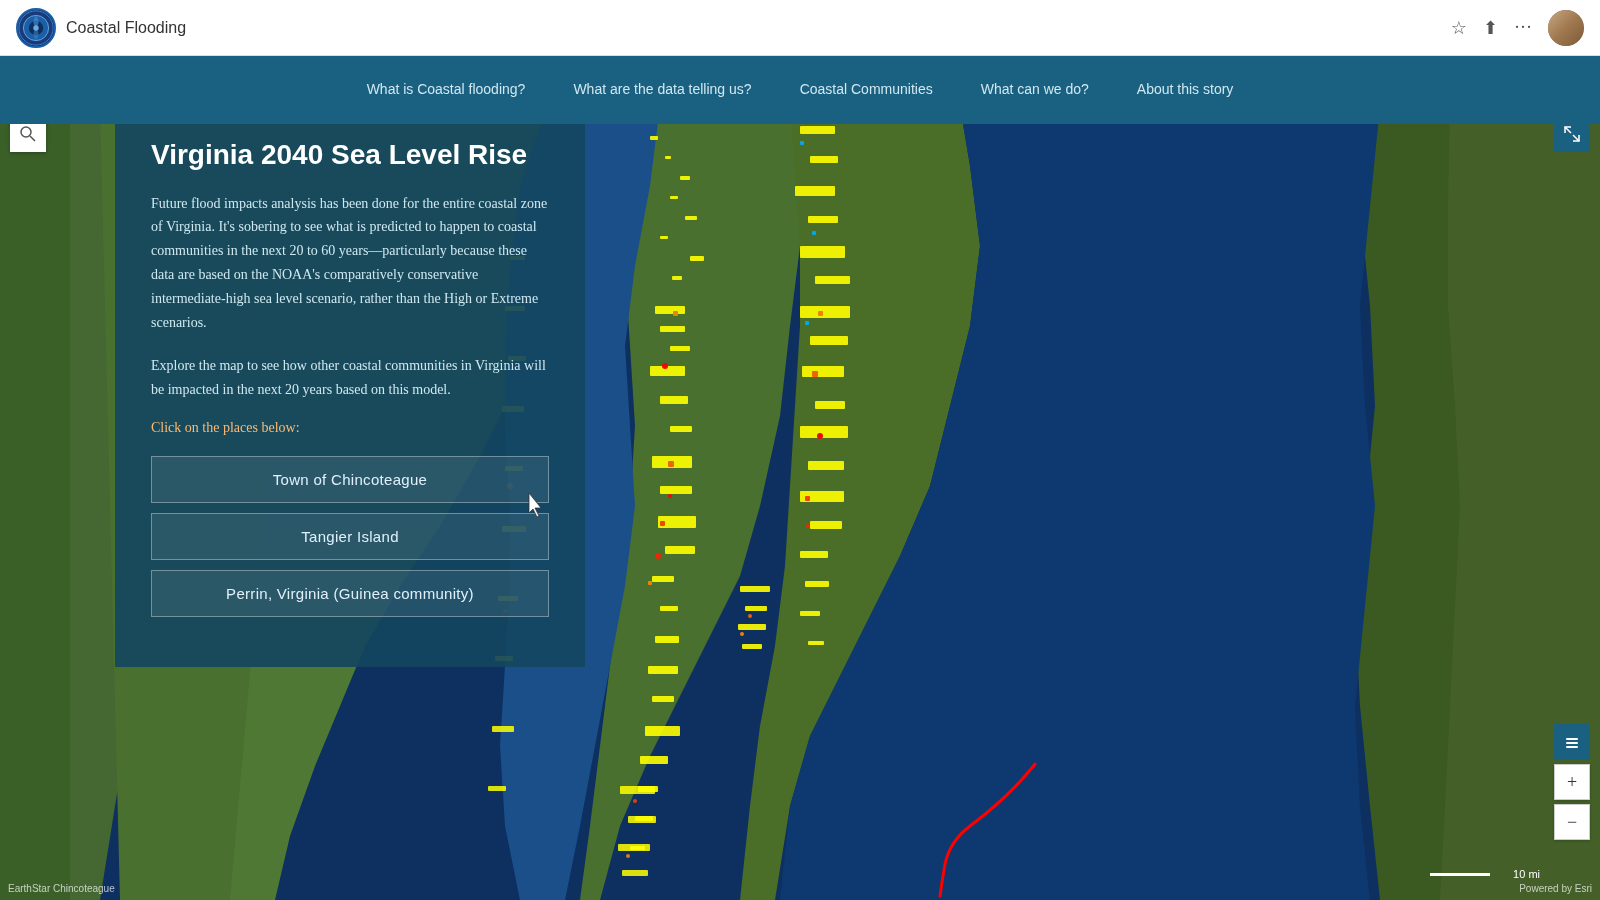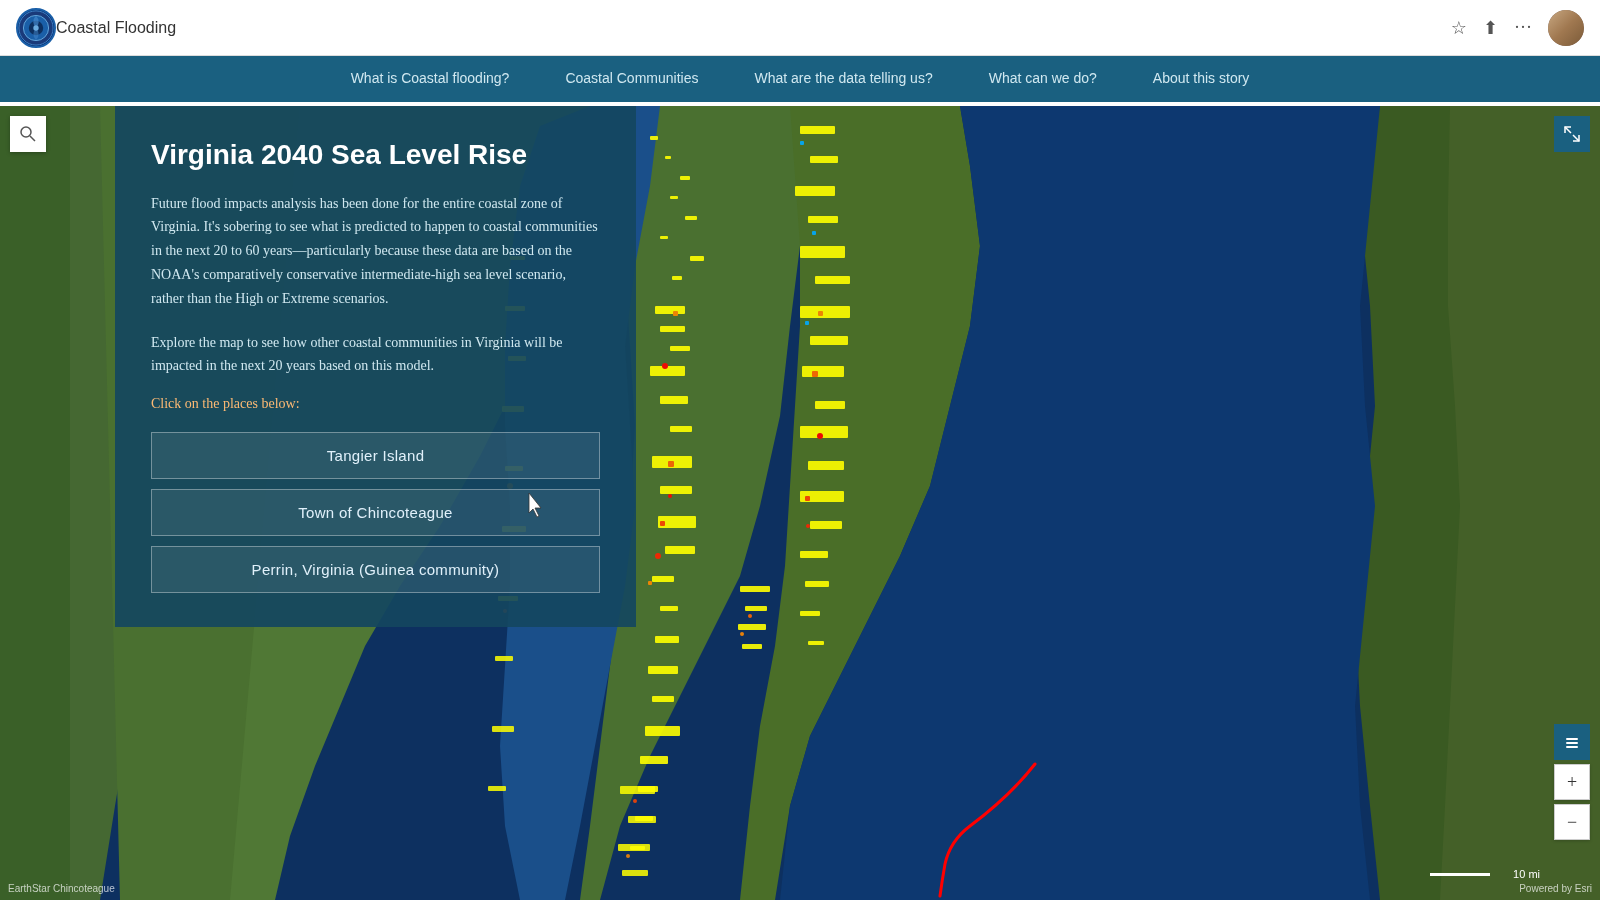--- a/index.html
+++ b/index.html
@@ -14,20 +14,21 @@
       display: flex;
       align-items: center;
       justify-content: space-between;
       padding: 0 16px;
       border-bottom: 1px solid #ddd;
       z-index: 100;
     }
     #header-left {
       display: flex;
       align-items: center;
+      gap: 10px;
     }
     .noaa-logo {
       width: 40px;
       height: 40px;
       border-radius: 50%;
       background: radial-gradient(circle at 40% 40%, #1a5fa8 0%, #0a2d6e 60%, #002060 100%);
       display: flex;
       align-items: center;
       justify-content: center;
       color: white;
@@ -70,26 +71,26 @@
       width: 100%;
       height: 100%;
       background: linear-gradient(135deg, #c8a882 0%, #a07850 50%, #7a5a38 100%);
       border-radius: 50%;
     }
 
     
     #navbar {
       position: absolute;
       top: 56px; left: 0; right: 0;
-      height: 46px;
+      height: 68px;
       background: #1a6080;
       display: flex;
       align-items: center;
       justify-content: center;
-      gap: 8px;
+      gap: 0;
       z-index: 99;
     }
     .nav-item {
       color: #d0e8f0;
       font-size: 14px;
       font-family: Arial, sans-serif;
       padding: 0 24px;
       height: 100%;
       display: flex;
       align-items: center;
@@ -122,25 +123,25 @@
       width: 120px;
       height: 100%;
       background: linear-gradient(90deg, #3a5a2a 0%, #4a6a35 60%, transparent 100%);
     }
 
     
     #side-panel {
       position: absolute;
       top: 0;
       left: 115px;
-      width: 521px;
+      width: 470px;
       min-height: 500px;
       background: rgba(20, 70, 95, 0.92);
       color: white;
-      padding: 32px 36px 24px 36px;
+      padding: 32px 36px 40px 36px;
       z-index: 10;
     }
     #panel-title {
       font-size: 28px;
       font-weight: bold;
       font-family: Arial, sans-serif;
       margin-bottom: 20px;
       color: white;
       line-height: 1.2;
     }
@@ -312,22 +313,22 @@
     <span class="header-icon">⬆</span>
     <span class="header-icon">···</span>
     <div class="avatar">
       <div class="avatar-img"></div>
     </div>
   </div>
 </div>
 
 <nav id="navbar">
   <div class="nav-item">What is Coastal flooding?</div>
+  <div class="nav-item">What are the data telling us?</div>
   <div class="nav-item">Coastal Communities</div>
-  <div class="nav-item">What are the data telling us?</div>
   <div class="nav-item">What can we do?</div>
   <div class="nav-item">About this story</div>
 </nav>
 
 <div id="map-container">
 
   <div id="map-bg">
 
     <div class="land-left"></div>
 
@@ -496,22 +497,22 @@
   <div id="attribution">Powered by Esri</div>
   <div id="attribution-left">EarthStar Chincoteague</div>
 
   <div id="side-panel">
     <h1 id="panel-title">Virginia 2040 Sea Level Rise</h1>
     <div id="panel-body">
       <p>Future flood impacts analysis has been done for the entire coastal zone of Virginia. It's sobering to see what is predicted to happen to coastal communities in the next 20 to 60 years—particularly because these data are based on the NOAA's comparatively conservative intermediate-high sea level scenario, rather than the High or Extreme scenarios.</p>
       <p>Explore the map to see how other coastal communities in Virginia will be impacted in the next 20 years based on this model.</p>
     </div>
     <p id="panel-cta">Click on the places below:</p>
+    <button class="place-button">Town of Chincoteague</button>
     <button class="place-button">Tangier Island</button>
-    <button class="place-button">Town of Chincoteague</button>
     <button class="place-button">Perrin, Virginia (Guinea community)</button>
   </div>
 
   <div id="cursor">
     <svg width="24" height="30" viewBox="0 0 24 30">
       <path d="M4,2 L4,22 L8,18 L12,26 L14,25 L10,17 L16,17 Z" fill="white" stroke="#333" stroke-width="0.8"></path>
     </svg>
   </div>
 </div>
 

